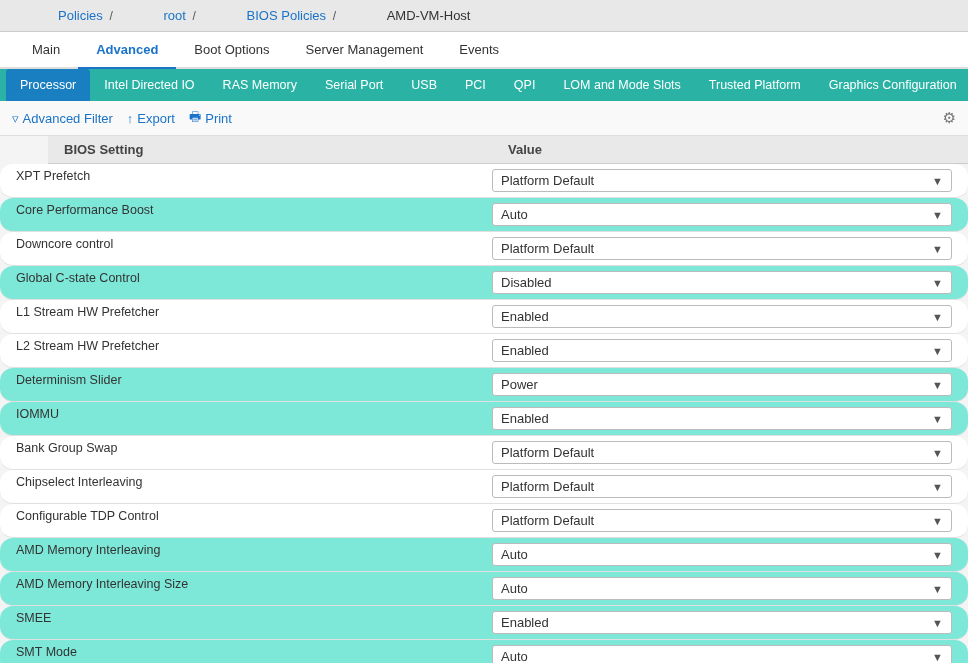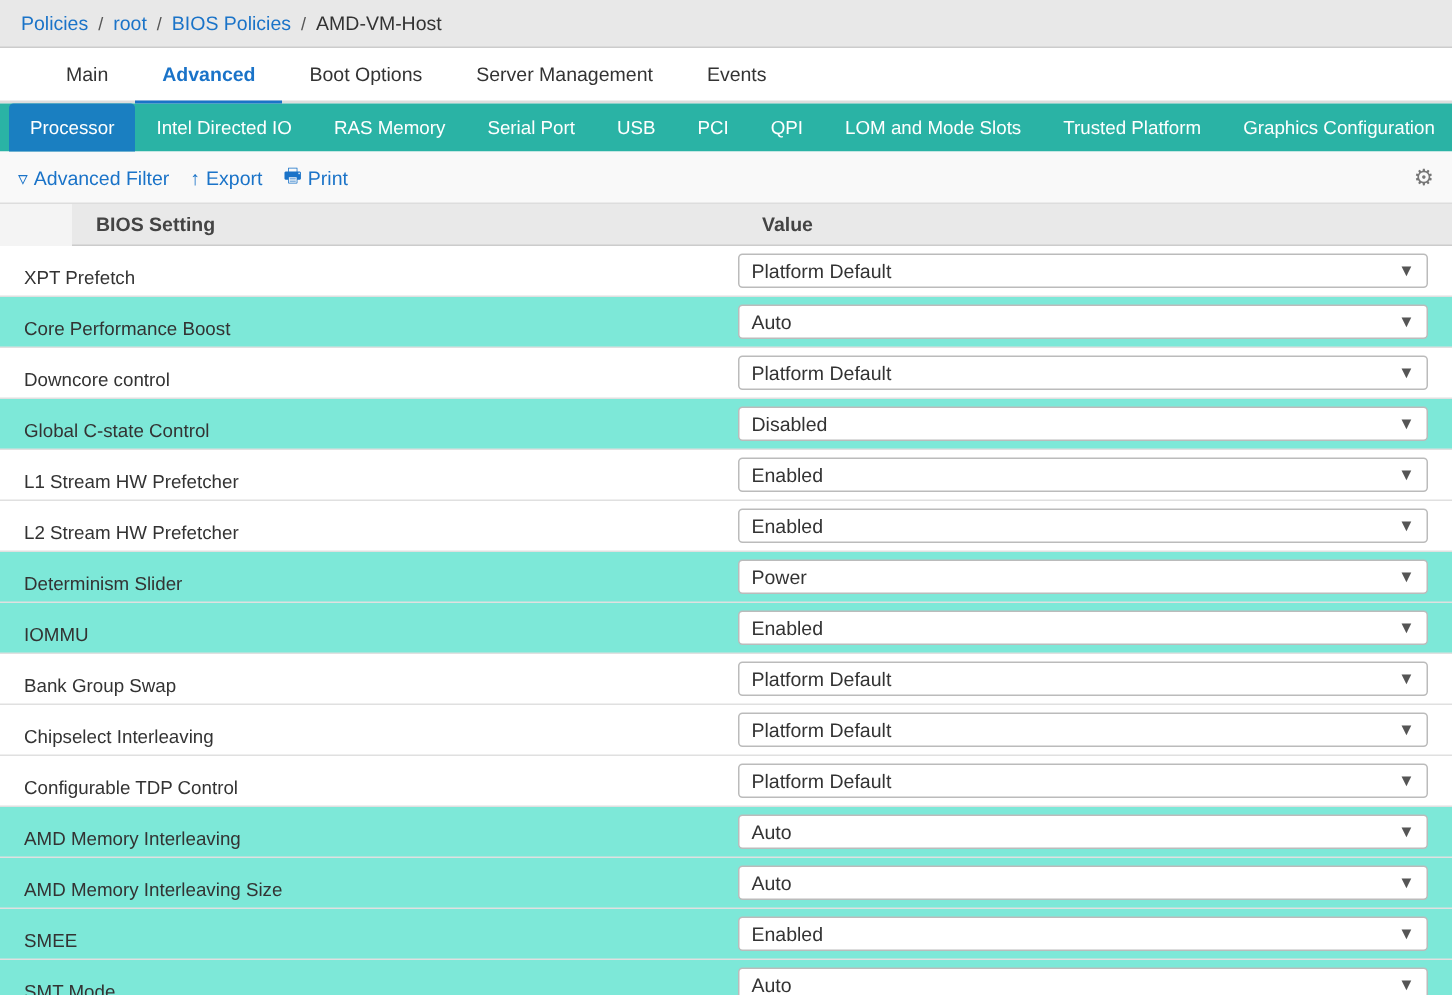--- a/index.html
+++ b/index.html
@@ -5,28 +5,28 @@
     * { box-sizing: border-box; margin: 0; padding: 0; font-family: Arial, sans-serif; font-size: 13px; }
     body { background: #f4f4f4; color: #333; width: 968px; min-height: 663px; }
 
     .breadcrumb {
       background: #e8e8e8;
       padding: 8px 14px;
       font-size: 12px;
       color: #555;
       border-bottom: 1px solid #ccc;
     }
-    .breadcrumb span { color: #1a73c8; cursor: pointer; }
+    .breadcrumb span { color: #1a73c8; cursor: pointer; margin-left: 44px; }
     .breadcrumb span:last-child { color: #333; cursor: default; }
 
     .main-tabs {
       background: #fff;
       border-bottom: 2px solid #ddd;
       display: flex;
-      padding: 0 26px;
+      padding: 0 14px;
     }
     .main-tab {
       padding: 10px 18px;
       cursor: pointer;
       color: #333;
       border-bottom: 2px solid transparent;
       margin-bottom: -2px;
       font-size: 13px;
     }
     .main-tab.active {
@@ -78,25 +78,26 @@
       font-size: 12.5px;
       color: #444;
       margin-left: 48px;
     }
     .col-setting { flex: 1; }
     .col-value { flex: 1; }
 
     .table-body { overflow-y: auto; }
     .table-row {
       display: flex;
-      align-items: flex-end;
+      align-items: flex-start;
       padding: 5px 16px;
       border-bottom: 1px solid #e0e0e0;
       background: #fff;
       min-height: 32px;
+      border-radius: 13px;
     }
     .table-row.highlight { background: #7de8d8; }
     .row-setting { flex: 1; color: #333; font-size: 12.5px; }
     .row-value { flex: 1; display: flex; align-items: center; margin-left: 16px; }
     .value-select {
       display: flex; align-items: center; justify-content: space-between;
       border: 1px solid #bbb; border-radius: 3px;
       background: #fff; padding: 3px 8px;
       width: 100%; cursor: pointer; font-size: 12.5px;
       color: #333;

